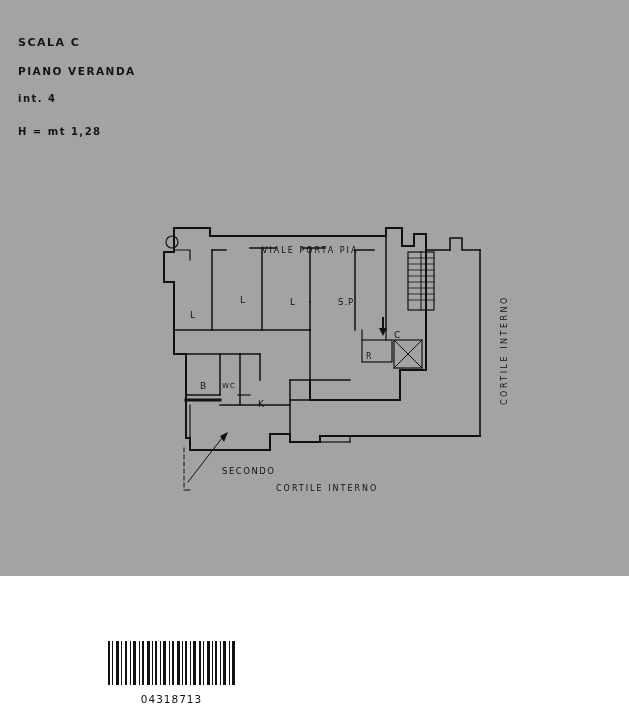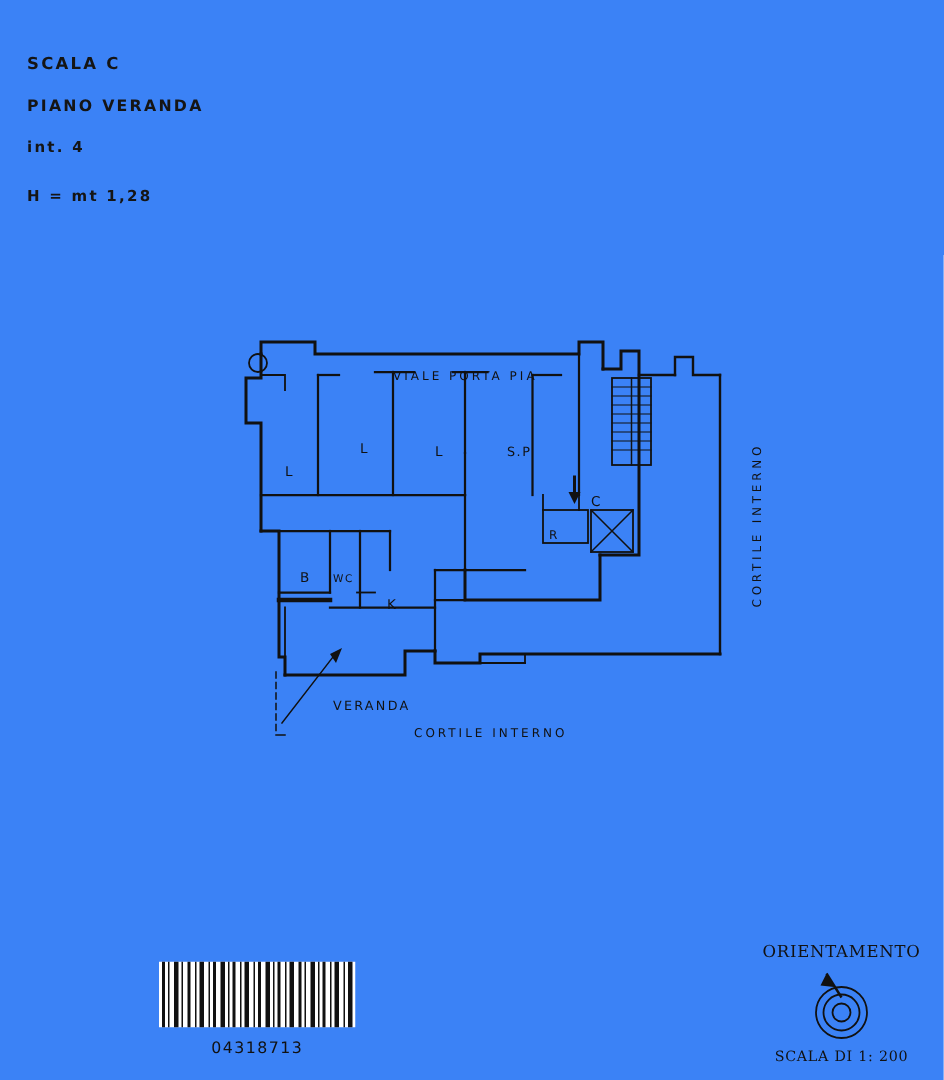--- a/index.html
+++ b/index.html
@@ -12,22 +12,22 @@
     height: 720px;
     position: relative;
     font-family: "DejaVu Sans", sans-serif;
     color: #111;
     overflow: hidden;
   }
   .page {
     position: absolute;
     left: 0; top: 0;
     width: 629px;
-    height: 720px;
-    background: #3b82f6;
+    height: 576px;
+    background: #a3a3a3;
   }
   
   .hand {
     font-family: "DejaVu Sans", sans-serif;
     letter-spacing: 1.5px;
     color: #151515;
     white-space: nowrap;
   }
   #hdr-scala {
     position: absolute;
@@ -219,21 +219,21 @@
       <path d="M 300 60 L 300 48 L 312 48 L 312 60 L 330 60" stroke-width="1.6"></path>
     </g>
   </svg>
 
   <div class="plabel" style="left:262px; top:198px;margin-top:48px;">VIALE  PORTA  PIA</div>
 
   <div class="plabel vert" style="left:500px; top:405px; letter-spacing:2.5px;">CORTILE INTERNO</div>
 
   <div class="plabel" style="left:276px; top:484px;">CORTILE INTERNO</div>
 
-  <div class="roomlabel" style="left:222px; top:466px; font-size:8.5px; letter-spacing:1.5px;">VERANDA</div>
+  <div class="roomlabel" style="left:222px; top:466px; font-size:8.5px; letter-spacing:1.5px;">SECONDO</div>
 
   <div class="roomlabel" style="left:190px; top:310px;">L</div>
   <div class="roomlabel" style="left:240px; top:295px;">L</div>
   <div class="roomlabel" style="left:290px; top:297px;">L</div>
   <div class="roomlabel" style="left:338px; top:297px; font-size:8.5px;">S.P</div>
   <div class="roomlabel" style="left:394px; top:330px;">C</div>
   <div class="roomlabel" style="left:366px; top:352px; font-size:8px;">R</div>
   <div class="roomlabel" style="left:200px; top:381px;">B</div>
   <div class="roomlabel" style="left:222px; top:382px; font-size:7px;">WC</div>
   <div class="roomlabel" style="left:258px; top:399px;">K</div>
@@ -270,31 +270,14 @@
         <rect x="109" y="0" width="2" height="44"></rect>
         <rect x="114" y="0" width="1" height="44"></rect>
         <rect x="117" y="0" width="3" height="44"></rect>
         <rect x="123" y="0" width="1" height="44"></rect>
         <rect x="126" y="0" width="3" height="44"></rect>
       </g>
     </svg>
     <div id="barcode-number">04318713</div>
   </div>
 
-  <div id="orient-block">
-    <div id="orient-title">ORIENTAMENTO</div>
-    <div id="orient-rose">
-      <svg width="64" height="54" viewBox="0 0 64 54">
-        <g stroke="#111" fill="none" stroke-width="1.2">
-          <circle cx="32" cy="32" r="17"></circle>
-          <circle cx="32" cy="32" r="12"></circle>
-          <circle cx="32" cy="32" r="6"></circle>
-        </g>
-        <g stroke="#111" stroke-width="1.6">
-          <line x1="32" y1="22" x2="22" y2="6"></line>
-        </g>
-        <polygon points="22,6 27,15 18,14" fill="#111"></polygon>
-      </svg>
-    </div>
-    <div id="scale-note" class="nowrap">SCALA DI 1: 200</div>
-  </div>
 
 </div>
 
 </body></html>

